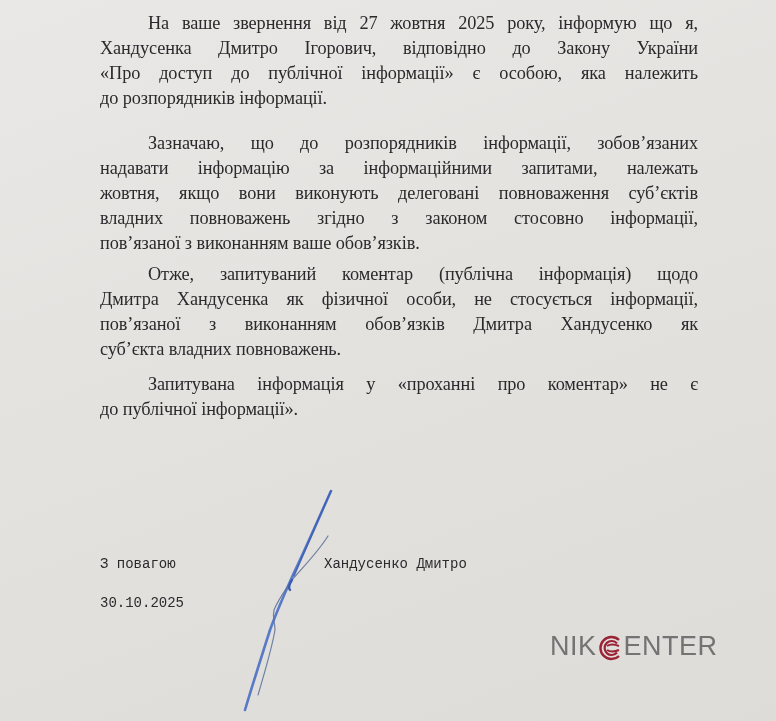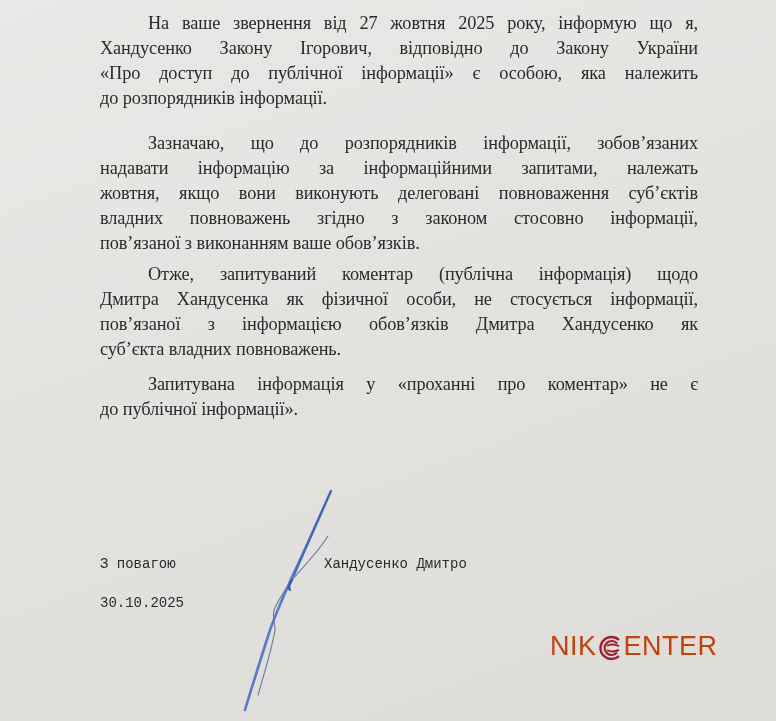--- a/index.html
+++ b/index.html
@@ -64,21 +64,21 @@
       left: 0; top: 0;
       width: 776px; height: 721px;
       pointer-events: none;
     }
     .logo {
       position: absolute;
       left: 550px;
       top: 631px;
       font-family: "Liberation Sans", "DejaVu Sans", sans-serif;
       font-size: 27px;
-      color: #c2410c;
+      color: #737373;
       letter-spacing: 0.5px;
       white-space: nowrap;
       display: flex;
       align-items: center;
     }
     .logo .c-mark {
       display: inline-block;
       width: 25px;
       height: 26px;
       margin: 0 1px 0 1px;
@@ -86,37 +86,37 @@
       top: 1px;
     }
   </style>
 </head>
 <body>
 
 <div class="page">
 
   <div class="para" id="p1">
     <span class="line indent">На ваше звернення від 27 жовтня 2025 року, інформую що я,</span>
-    <span class="line">Хандусенко Закону Ігорович, відповідно до Закону України</span>
+    <span class="line">Хандусенка Дмитро Ігорович, відповідно до Закону України</span>
     <span class="line">«Про доступ до публічної інформації»  є особою, яка належить</span>
     <span class="line last">до розпорядників інформації.</span>
   </div>
 
   <div class="para" id="p2">
     <span class="line indent">Зазначаю, що до розпорядників інформації, зобов’язаних</span>
     <span class="line">надавати інформацію за інформаційними запитами, належать</span>
     <span class="line">жовтня, якщо вони виконують делеговані повноваження суб’єктів</span>
     <span class="line">владних повноважень згідно з законом стосовно інформації,</span>
     <span class="line last">пов’язаної з виконанням ваше обов’язків.</span>
   </div>
 
   <div class="para" id="p3">
     <span class="line indent">Отже, запитуваний коментар (публічна інформація)  щодо</span>
     <span class="line">Дмитра Хандусенка як фізичної особи, не стосується інформації,</span>
-    <span class="line">пов’язаної з інформацією обов’язків Дмитра Хандусенко як</span>
+    <span class="line">пов’язаної з виконанням обов’язків Дмитра Хандусенко як</span>
     <span class="line last">суб’єкта владних повноважень.</span>
   </div>
 
   <div class="para" id="p4">
     <span class="line indent">Запитувана інформація у «проханні про коментар» не є</span>
     <span class="line last">до публічної інформації».</span>
   </div>
 
 
   <div class="closing" id="closing-regards">З повагою</div>

